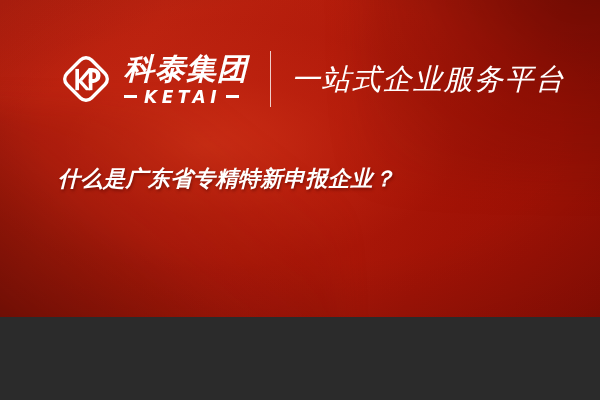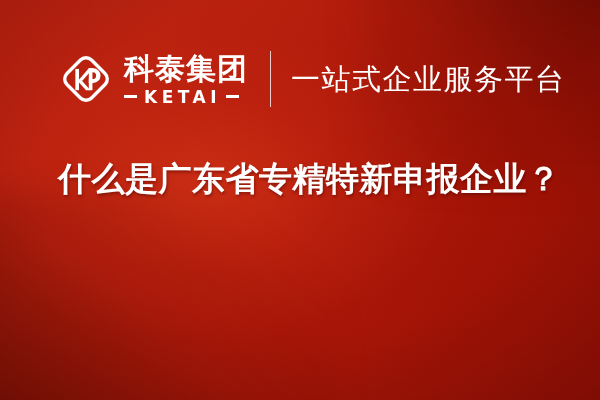--- a/index.html
+++ b/index.html
@@ -4,24 +4,25 @@
 <title>科泰集团 Banner</title>
 <style>
   html, body {
     margin: 0;
     padding: 0;
     background: #2b2b2b;
   }
   #banner {
     position: relative;
     width: 600px;
-    height: 400px;
+    height: 317px;
     overflow: hidden;
     font-family: "DejaVu Sans", "Liberation Sans", sans-serif;
     background: #7f1d1d;
+    font-style: italic;
   }
 
   
   .bg-base {
     position: absolute;
     inset: 0;
     background: linear-gradient(118deg,
                 #b8200f 0%,
                 #bd2410 22%,
                 #b31c0b 48%,
@@ -172,21 +173,21 @@
 
   
   .headline {
     position: absolute;
     left: 58px;
     top: 155px;
     width: 500px;
   }
   .headline-line {
     font-family: "DejaVu Sans", "Liberation Sans", sans-serif;
-    font-size: 33px;
+    font-size: 22px;
     line-height: 48px;
     font-weight: 700;
     color: #ffffff;
     letter-spacing: 0.5px;
     white-space: nowrap;
     text-shadow: 1px 2px 3px rgba(70,4,0,0.45);
   }
 </style>
 </head>
 <body>

